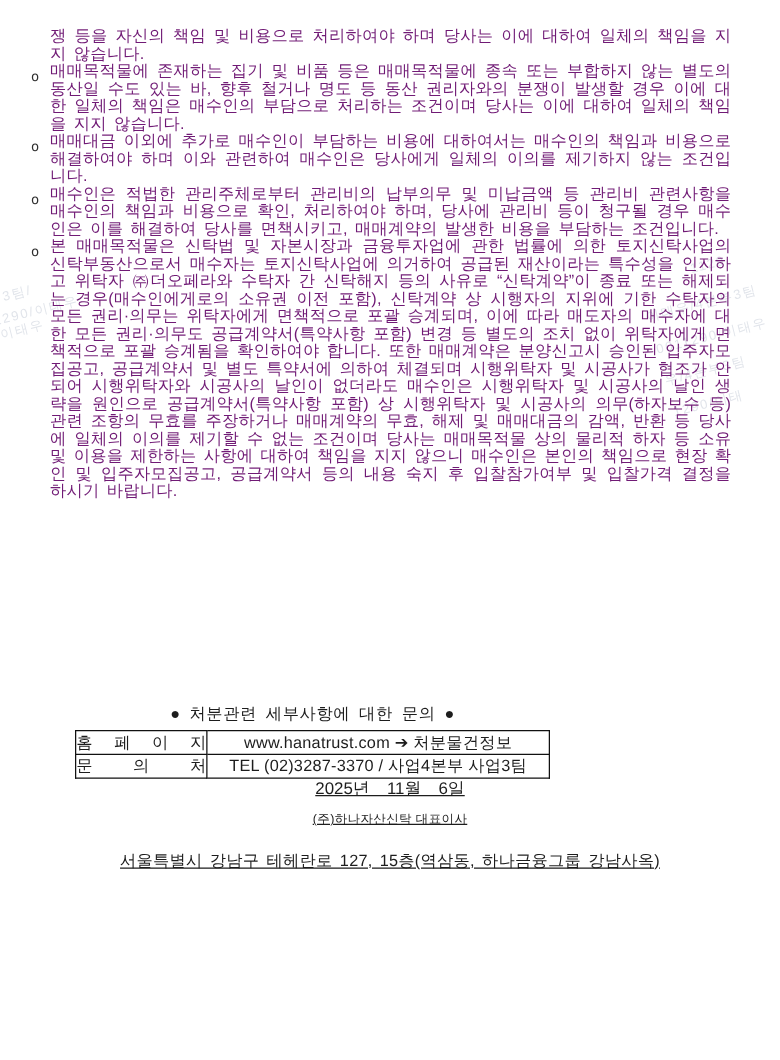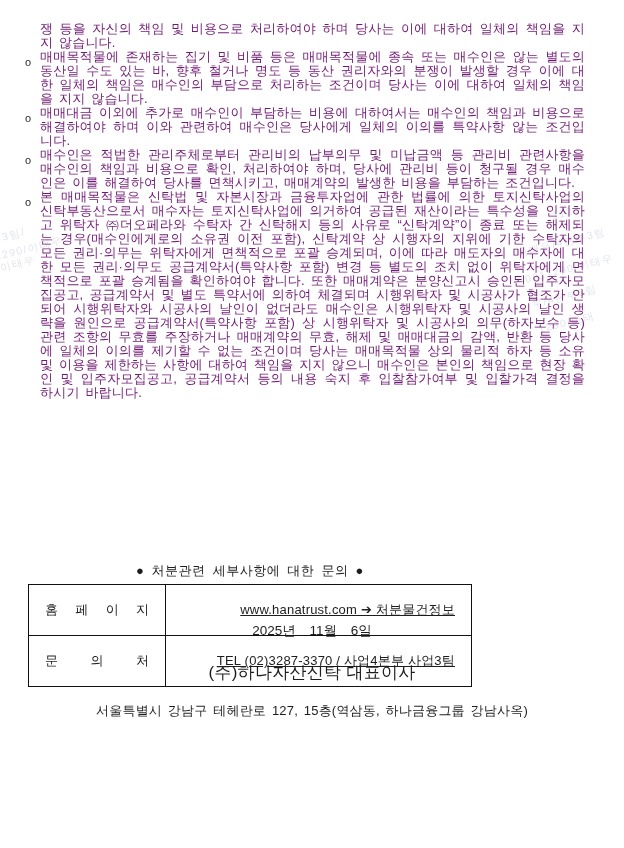--- a/index.html
+++ b/index.html
@@ -93,54 +93,54 @@
   table.contact-table {
     border-collapse: collapse;
     margin: 0 auto;
     width: 377px;
     table-layout: fixed;
   }
   table.contact-table td {
     border: 1.4px solid #111111;
     font-size: 13px;
     height: 16px;
-    padding: 16px;
+    padding: 0;
     color: #1d1d1d;
     vertical-align: middle;
   }
   td.cell-label {
     width: 104px;
     padding: 0 14px;
     text-align: justify;
     text-align-last: justify;
     -moz-text-align-last: justify;
   }
   td.cell-value {
     width: 273px;
-    text-align: right;
+    text-align: center;
     letter-spacing: 0.2px;
-    text-decoration: underline;
   }
   
   .footer {
     position: absolute;
     top: 620px;
     left: 0;
     width: 624px;
     text-align: center;
     color: #1d1d1d;
+    text-decoration: underline;
   }
   .footer-date {
     font-size: 13.5px;
     word-spacing: 10px;
     margin-top: 2px;
   }
   .footer-company {
-    font-size: 17px;
-    margin-top: 21px;
+    font-size: 10px;
+    margin-top: 8px;
     letter-spacing: 0.3px;
   }
   .footer-address {
     font-size: 13px;
     margin-top: 18px;
     letter-spacing: 0.2px;
     word-spacing: 2px;
   }
 </style>
 </head>
@@ -157,26 +157,26 @@
     <span class="w5">우/4본부3팀</span>
     <span class="w6">1290/이태</span>
     <span class="w7">1129</span>
   </div>
 
   <div class="text-area">
     <div class="intro">쟁 등을 자신의 책임 및 비용으로 처리하여야 하며 당사는 이에 대하여 일체의 책임을 지지 않습니다.</div>
 
     <div class="bullet-item">
       <span class="bullet-marker">o</span>
-      <span class="para bullet-text">매매목적물에 존재하는 집기 및 비품 등은 매매목적물에 종속 또는 매수인은 않는 별도의 동산일 수도 있는 바, 향후 철거나 명도 등 동산 권리자와의 분쟁이 발생할 경우 이에 대한 일체의 책임은 매수인의 부담으로 처리하는 조건이며 당사는 이에 대하여 일체의 책임을 지지 않습니다.</span>
-    </div>
-
-    <div class="bullet-item">
-      <span class="bullet-marker">o</span>
-      <span class="para bullet-text">매매대금 이외에 추가로 매수인이 부담하는 비용에 대하여서는 매수인의 책임과 비용으로 해결하여야 하며 이와 관련하여 매수인은 당사에게 일체의 이의를 특약사항 않는 조건입니다.</span>
+      <span class="para bullet-text">매매목적물에 존재하는 집기 및 비품 등은 매매목적물에 종속 또는 부합하지 않는 별도의 동산일 수도 있는 바, 향후 철거나 명도 등 동산 권리자와의 분쟁이 발생할 경우 이에 대한 일체의 책임은 매수인의 부담으로 처리하는 조건이며 당사는 이에 대하여 일체의 책임을 지지 않습니다.</span>
+    </div>
+
+    <div class="bullet-item">
+      <span class="bullet-marker">o</span>
+      <span class="para bullet-text">매매대금 이외에 추가로 매수인이 부담하는 비용에 대하여서는 매수인의 책임과 비용으로 해결하여야 하며 이와 관련하여 매수인은 당사에게 일체의 이의를 제기하지 않는 조건입니다.</span>
     </div>
 
     <div class="bullet-item">
       <span class="bullet-marker">o</span>
       <span class="para bullet-text">매수인은 적법한 관리주체로부터 관리비의 납부의무 및 미납금액 등 관리비 관련사항을 매수인의 책임과 비용으로 확인, 처리하여야 하며, 당사에 관리비 등이 청구될 경우 매수인은 이를 해결하여 당사를 면책시키고, 매매계약의 발생한 비용을 부담하는 조건입니다.</span>
     </div>
 
     <div class="bullet-item">
       <span class="bullet-marker">o</span>
       <span class="para bullet-text">본 매매목적물은 신탁법 및 자본시장과 금융투자업에 관한 법률에 의한 토지신탁사업의 신탁부동산으로서 매수자는 토지신탁사업에 의거하여 공급된 재산이라는 특수성을 인지하고 위탁자 ㈜더오페라와 수탁자 간 신탁해지 등의 사유로 “신탁계약”이 종료 또는 해제되는 경우(매수인에게로의 소유권 이전 포함), 신탁계약 상 시행자의 지위에 기한 수탁자의 모든 권리·의무는 위탁자에게 면책적으로 포괄 승계되며, 이에 따라 매도자의 매수자에 대한 모든 권리·의무도 공급계약서(특약사항 포함) 변경 등 별도의 조치 없이 위탁자에게 면책적으로 포괄 승계됨을 확인하여야 합니다. 또한 매매계약은 분양신고시 승인된 입주자모집공고, 공급계약서 및 별도 특약서에 의하여 체결되며 시행위탁자 및 시공사가 협조가 안되어 시행위탁자와 시공사의 날인이 없더라도 매수인은 시행위탁자 및 시공사의 날인 생략을 원인으로 공급계약서(특약사항 포함) 상 시행위탁자 및 시공사의 의무(하자보수 등) 관련 조항의 무효를 주장하거나 매매계약의 무효, 해제 및 매매대금의 감액, 반환 등 당사에 일체의 이의를 제기할 수 없는 조건이며 당사는 매매목적물 상의 물리적 하자 등 소유 및 이용을 제한하는 사항에 대하여 책임을 지지 않으니 매수인은 본인의 책임으로 현장 확인 및 입주자모집공고, 공급계약서 등의 내용 숙지 후 입찰참가여부 및 입찰가격 결정을 하시기 바랍니다.</span>

